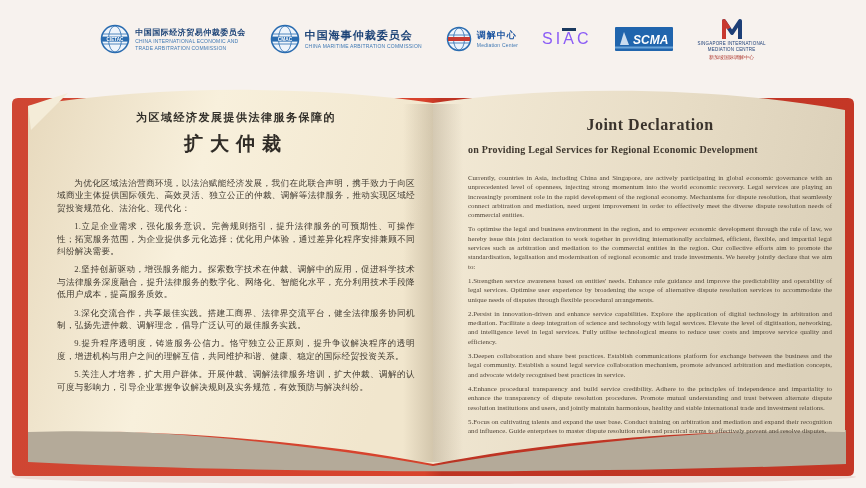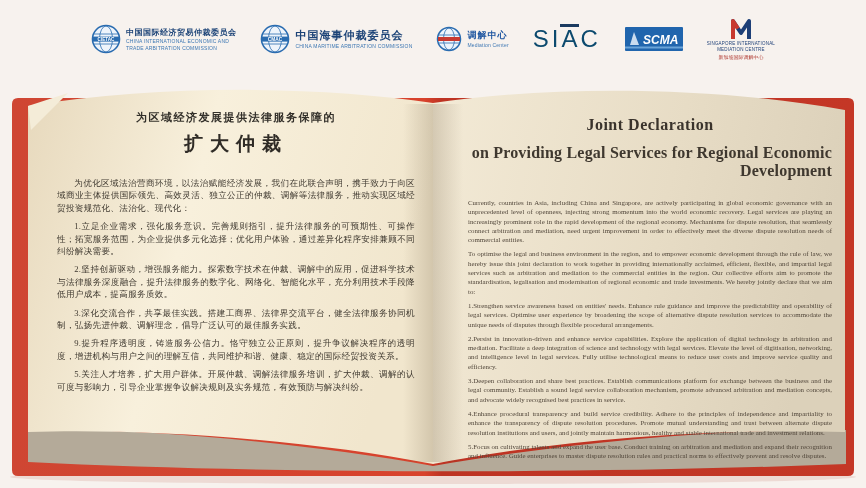--- a/index.html
+++ b/index.html
@@ -13,37 +13,37 @@
     position:absolute;left:0;top:0;width:866px;height:78px;
     display:flex;align-items:center;justify-content:center;gap:24px;
     font-family:"Liberation Sans","DejaVu Sans",sans-serif;
   }
   .logo{display:flex;align-items:center;gap:5px;}
   .lg-col{display:flex;flex-direction:column;justify-content:center;}
   .zh-name-sm{font-size:8px;font-weight:bold;color:#1c4377;letter-spacing:.5px;white-space:nowrap;}
   .zh-name-lg{font-size:11px;font-weight:bold;color:#1c4377;letter-spacing:1px;white-space:nowrap;}
   .zh-name-md{font-size:9px;font-weight:bold;color:#1d55a0;letter-spacing:1px;white-space:nowrap;}
   .en-micro{font-size:5px;color:#3d77b3;line-height:1.25;white-space:nowrap;letter-spacing:.2px;}
-  .siac-text{font-size:24px;font-weight:500;color:#0c4a6e;letter-spacing:3px;line-height:1;}
+  .siac-text{font-size:16px;font-weight:500;color:#8b5cf6;letter-spacing:3px;line-height:1;}
   .siac-macron{position:relative;display:inline-block;}
   .siac-macron::after{content:"";position:absolute;left:-1px;right:1px;top:-3px;height:3px;background:#1b3a5f;}
   .simc-col{display:flex;flex-direction:column;align-items:center;gap:1px;}
   .simc-en{font-size:4.5px;color:#1d3f77;line-height:1.3;text-align:center;white-space:nowrap;letter-spacing:.2px;}
   .simc-zh{font-size:5px;color:#b03a32;white-space:nowrap;}
   
   .book{position:absolute;left:0;top:0;width:866px;height:456px;}
   .book svg.art{position:absolute;left:0;top:0;}
   .page-text{position:absolute;color:#3f3930;}
   .left-text{left:57px;top:110px;width:358px;}
   .right-text{left:468px;top:112px;width:364px;color:#51463a;}
   .zh-subtitle{text-align:center;font-size:11px;font-weight:bold;letter-spacing:1.5px;color:#33302a;margin:0 0 6px 0;}
   .zh-title{text-align:center;font-size:19px;font-weight:bold;letter-spacing:7px;color:#2f2b26;margin:0 0 20px 0;}
   .zh-para{font-size:8.6px;line-height:12.4px;text-align:justify;text-indent:2em;margin:0 0 6px 0;letter-spacing:.3px;}
   .en-title{text-align:center;font-size:16px;font-weight:bold;color:#3a332c;letter-spacing:.5px;margin:4px 0 10px 0;}
-  .en-subtitle{text-align:right;font-size:16px;font-weight:bold;color:#3f382f;margin:0 0 18px 0;letter-spacing:.2px;font-family:Liberation Serif, serif;}
+  .en-subtitle{text-align:left;font-size:10px;font-weight:bold;color:#3f382f;margin:0 0 18px 0;letter-spacing:.2px;font-family:Liberation Serif, serif;}
   .en-para{font-size:6.9px;line-height:9.3px;text-align:justify;margin:0 0 5px 0;}
 </style>
 </head>
 <body>
 
 <div class="canvas">
 
   <header class="logo-bar">
 
     <div class="logo">

